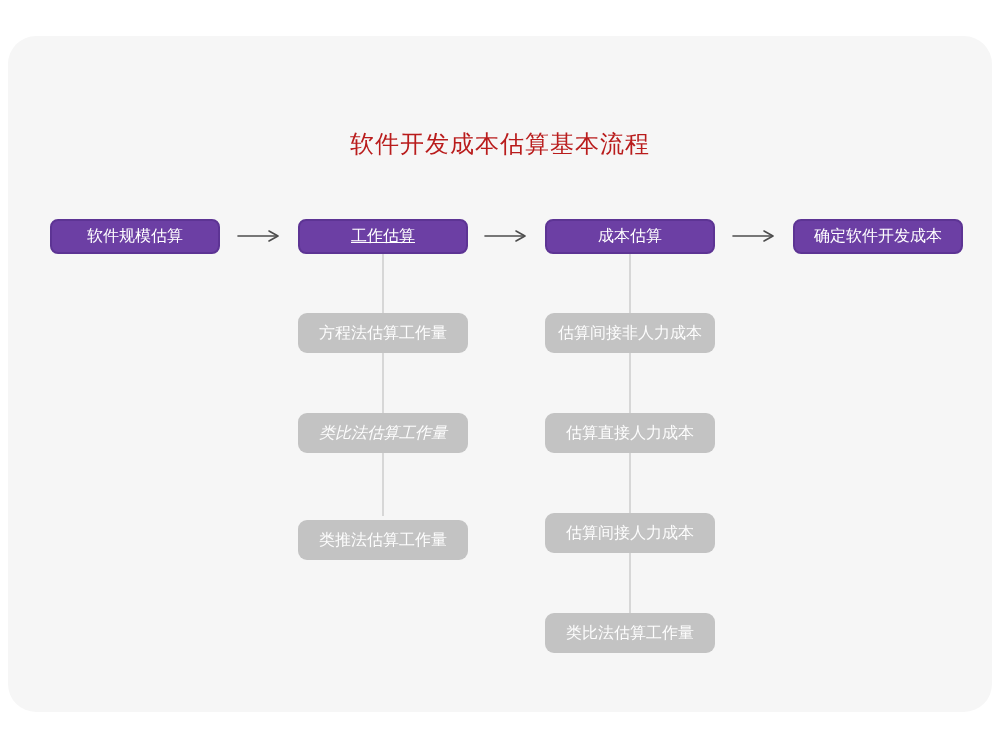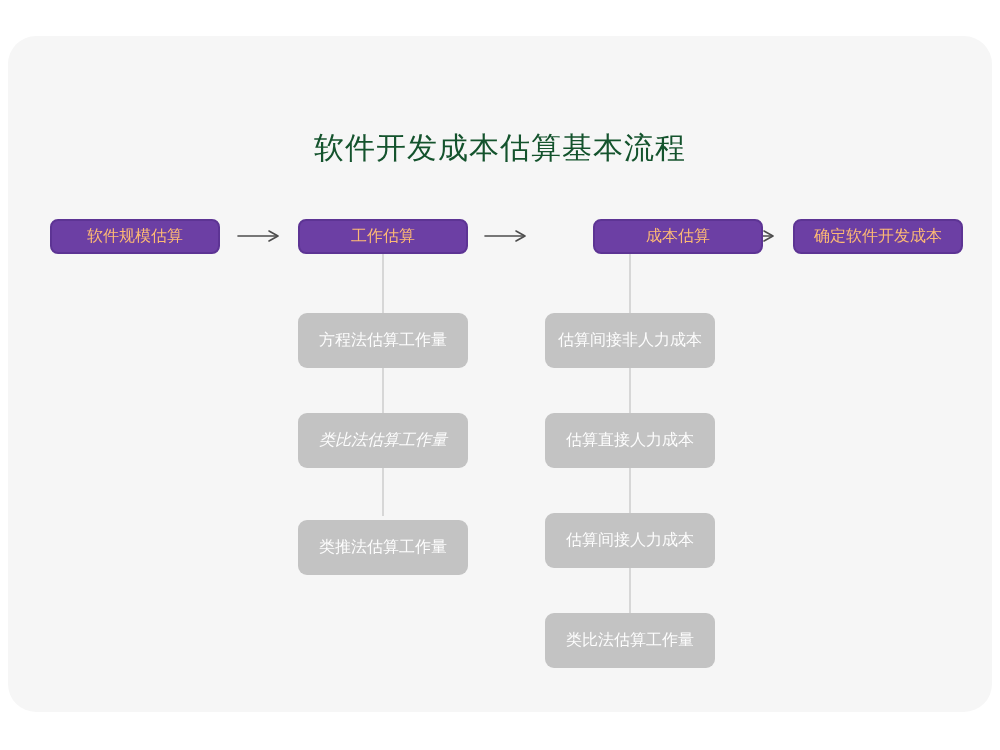--- a/index.html
+++ b/index.html
@@ -24,46 +24,46 @@
     background: #f6f6f6;
     border-radius: 28px;
   }
   .title {
     position: absolute;
     left: 0;
     top: 92px;
     width: 100%;
     margin: 0;
     text-align: center;
-    font-size: 30px;
+    font-size: 24px;
     font-weight: 400;
-    color: #14532d;
+    color: #b91c1c;
     letter-spacing: 1px;
   }
   .node {
     position: absolute;
     height: 35px;
     width: 170px;
     display: flex;
     align-items: center;
     justify-content: center;
     box-sizing: border-box;
     font-size: 16px;
-    color: #fdba74;
+    color: #ffffff;
     z-index: 2;
     white-space: nowrap;
   }
   .node.purple {
     top: 183px;
     background: #6c3fa4;
     border: 2px solid #5d3494;
     border-radius: 8px;
   }
   .node.gray {
-    height: 55px;
+    height: 40px;
     background: #c3c3c3;
     border-radius: 9px;
     color: #fdfdfd;
   }
   .vline {
     position: absolute;
     width: 2px;
     background: #d7d7d7;
     z-index: 1;
   }
@@ -84,28 +84,28 @@
     <div class="vline" style="left:374px; top:218px; height:262px;"></div>
     <div class="vline" style="left:621px; top:218px; height:362px;"></div>
 
     <div class="node purple" style="left:42px;">软件规模估算</div>
 
     <svg class="arrow" style="left:229px;" width="44" height="14" viewBox="0 0 44 14">
       <line x1="1" y1="7" x2="40" y2="7" stroke="#4d4d4d" stroke-width="1.6" stroke-linecap="round"></line>
       <path d="M32 2 L41 7 L32 12" fill="none" stroke="#4d4d4d" stroke-width="1.6" stroke-linecap="round" stroke-linejoin="round"></path>
     </svg>
 
-    <div class="node purple" style="left:290px;">工作估算</div>
+    <div class="node purple" style="left:290px;text-decoration:underline;">工作估算</div>
 
     <svg class="arrow" style="left:476px;" width="44" height="14" viewBox="0 0 44 14">
       <line x1="1" y1="7" x2="40" y2="7" stroke="#4d4d4d" stroke-width="1.6" stroke-linecap="round"></line>
       <path d="M32 2 L41 7 L32 12" fill="none" stroke="#4d4d4d" stroke-width="1.6" stroke-linecap="round" stroke-linejoin="round"></path>
     </svg>
 
-    <div class="node purple" style="left:537px;margin-left:48px;">成本估算</div>
+    <div class="node purple" style="left:537px;">成本估算</div>
 
     <svg class="arrow" style="left:724px;" width="44" height="14" viewBox="0 0 44 14">
       <line x1="1" y1="7" x2="40" y2="7" stroke="#4d4d4d" stroke-width="1.6" stroke-linecap="round"></line>
       <path d="M32 2 L41 7 L32 12" fill="none" stroke="#4d4d4d" stroke-width="1.6" stroke-linecap="round" stroke-linejoin="round"></path>
     </svg>
 
     <div class="node purple" style="left:785px;">确定软件开发成本</div>
 
     <div class="node gray" style="left:290px; top:277px;">方程法估算工作量</div>
     <div class="node gray" style="left:290px; top:377px;font-style:italic;">类比法估算工作量</div>

